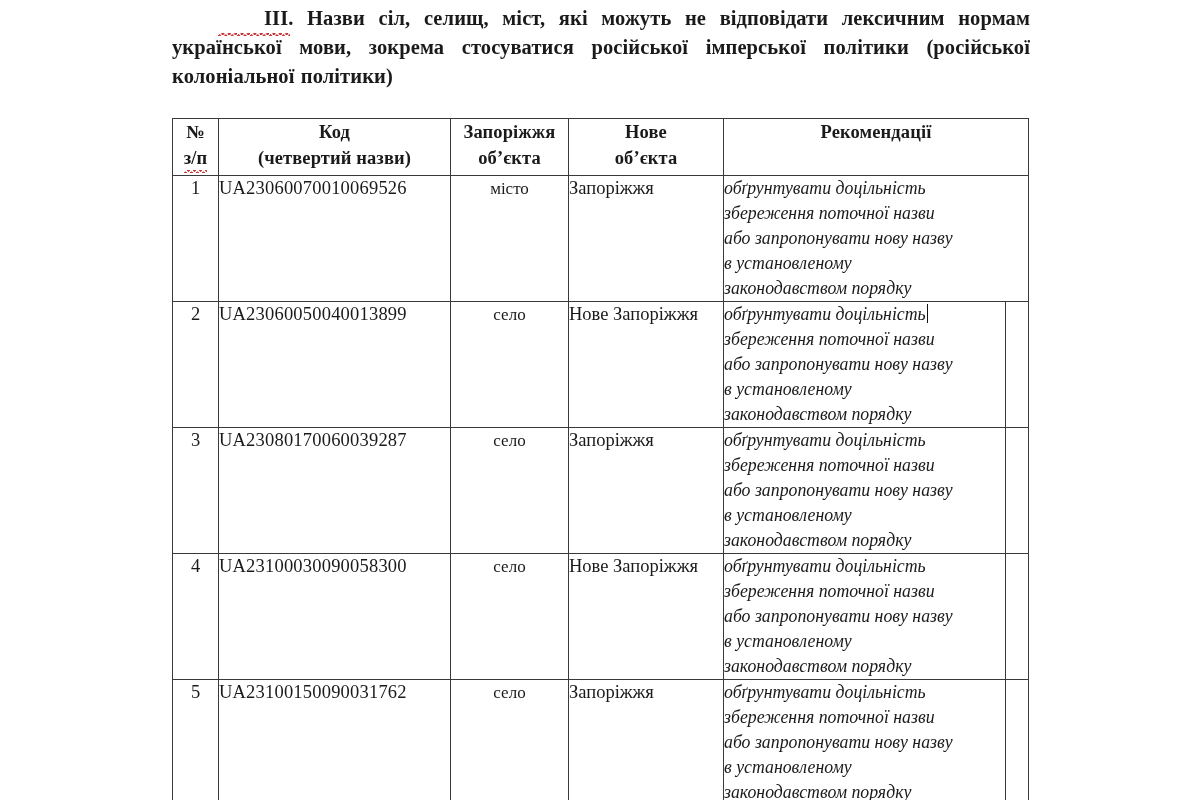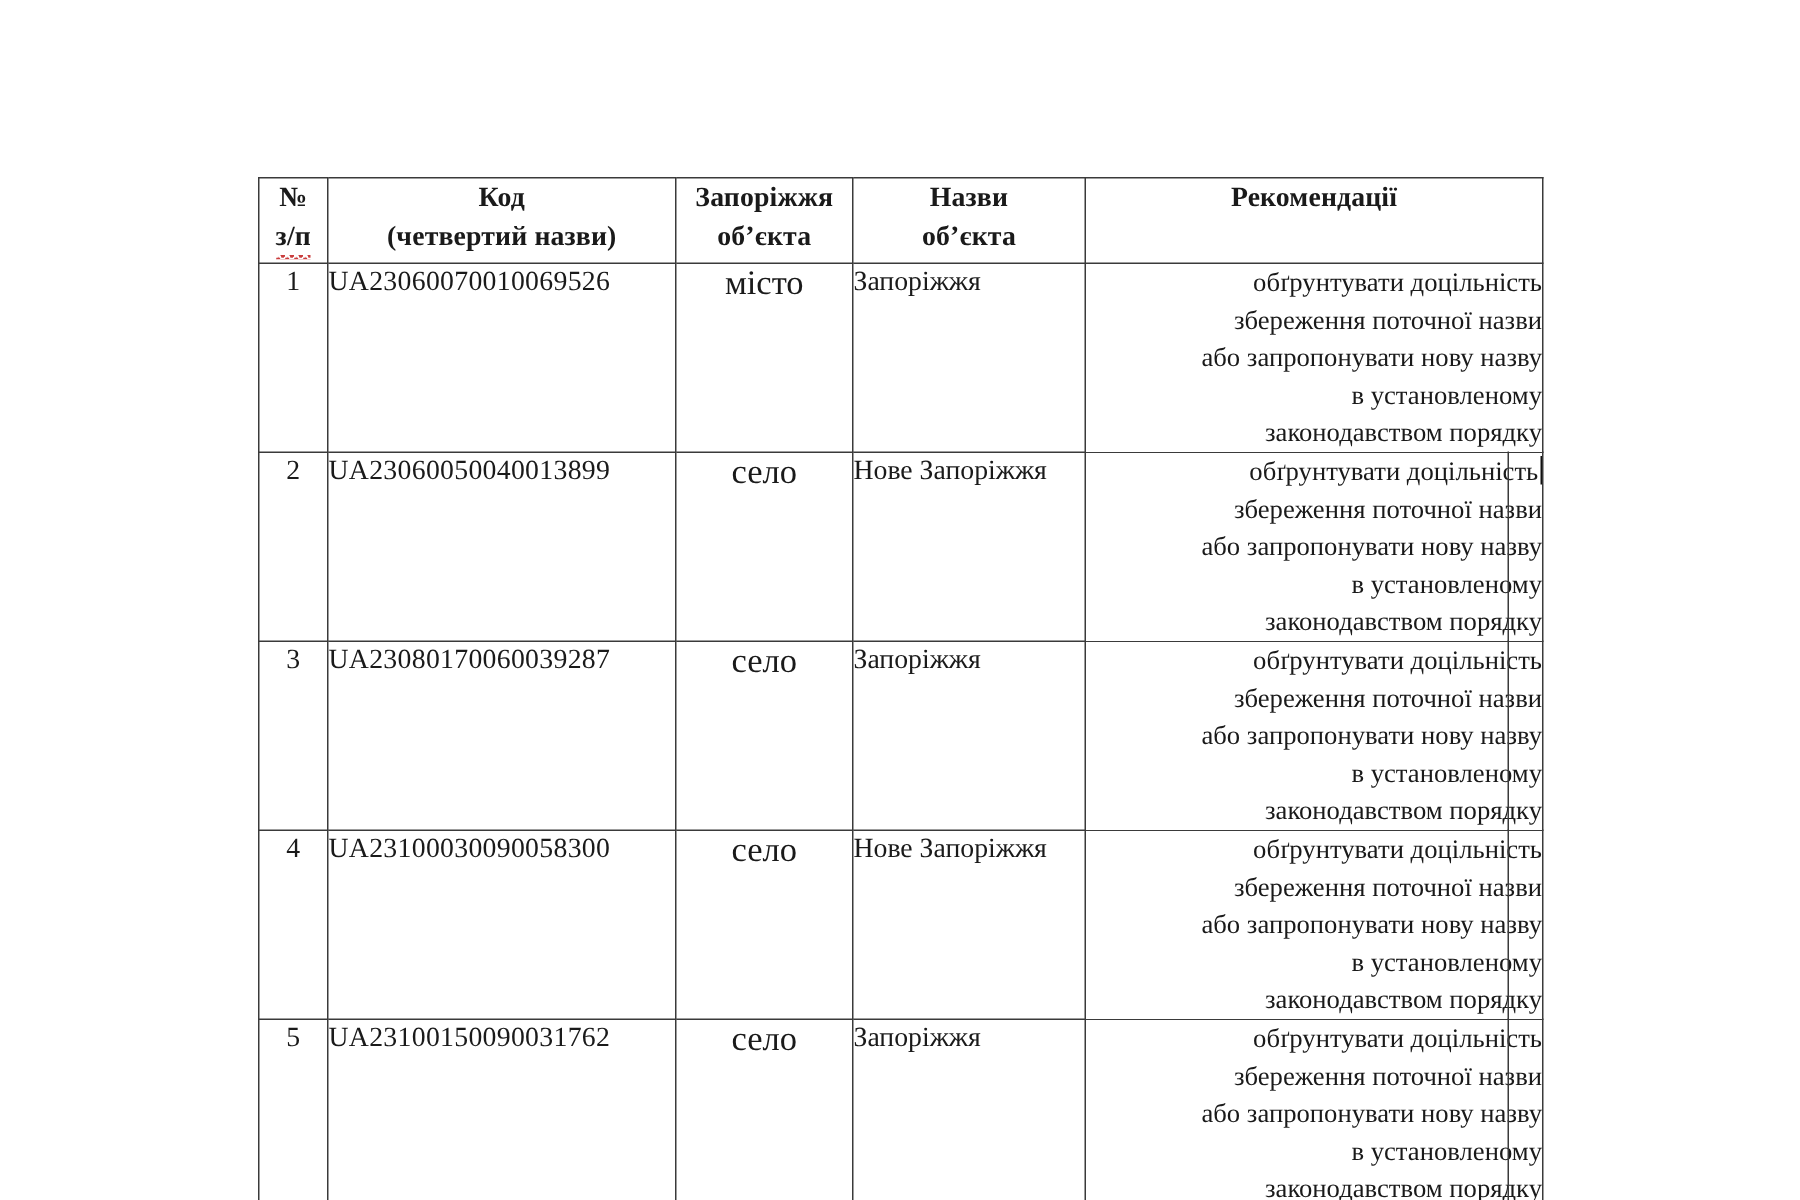--- a/index.html
+++ b/index.html
@@ -112,29 +112,30 @@
 
   tbody td {
     font-size: 18.5px;
     line-height: 25px;
     height: 124px;
   }
   tbody tr.last-row td { height: 128px; }
 
   td.num  { text-align: center; padding-top: 4px; }
   td.code { text-align: left; padding-top: 4px; word-break: break-all; letter-spacing: 0.2px; }
-  td.cat  { text-align: center; padding-top: 5px; font-size: 23px; }
+  td.cat  { text-align: center; padding-top: 5px; font-size: 17px; }
   td.name { padding-top: 4px; }
 
   td.rec {
     position: relative;
-    text-align: right;
+    text-align: left;
     padding: 2px 4px 0 4px;
     font-size: 17.8px;
     line-height: 25px;
+    font-style: italic;
   }
   td.rec .rec-body { display: block; }
   td.rec .rec-line { display: block; white-space: nowrap; }
 
   
   td.rec.inner-edge::after {
     content: "";
     position: absolute;
     top: -1px;
     bottom: -1px;
@@ -151,20 +152,23 @@
     background: #111;
     vertical-align: -3px;
     margin-left: 1px;
   }
 </style>
 </head>
 <body>
 
 <div class="page">
 
+  <div class="heading">
+    <span class="sect">III.</span><span> Назви сіл, селищ, міст, які можуть не відповідати лексичним нормам української мови, зокрема стосуватися російської імперської політики (російської колоніальної політики)</span>
+  </div>
 
   <div class="tbl-wrap">
     <table class="reg">
       <colgroup>
         <col class="c-num">
         <col class="c-code">
         <col class="c-cat">
         <col class="c-name">
         <col class="c-rec">
       </colgroup>
@@ -176,21 +180,21 @@
           </th>
           <th>
             <span class="hdr-line">Код</span>
             <span class="hdr-line">(четвертий назви)</span>
           </th>
           <th>
             <span class="hdr-line">Запоріжжя</span>
             <span class="hdr-line">об’єкта</span>
           </th>
           <th>
-            <span class="hdr-line">Назви</span>
+            <span class="hdr-line">Нове</span>
             <span class="hdr-line">об’єкта</span>
           </th>
           <th>
             <span class="hdr-line">Рекомендації</span>
           </th>
         </tr>
       </thead>
       <tbody id="tbody">
           <tr>
             <td class="num">1</td>

